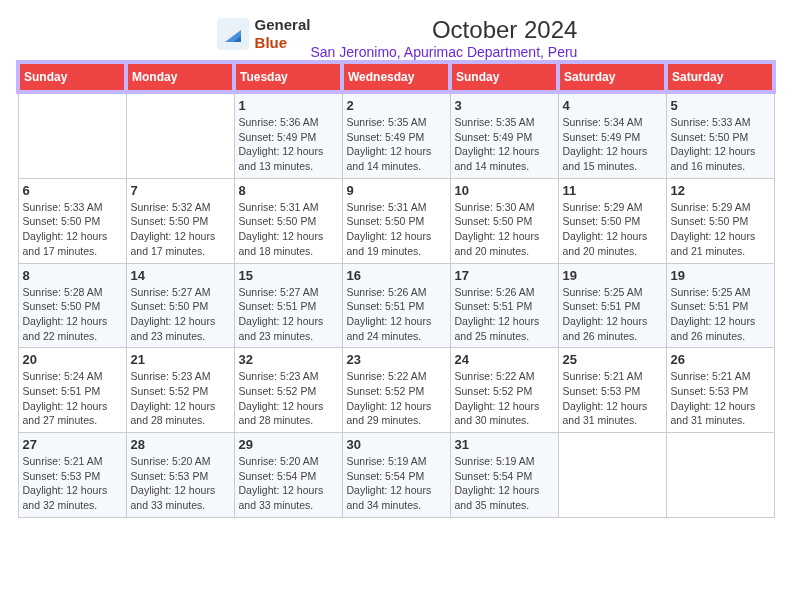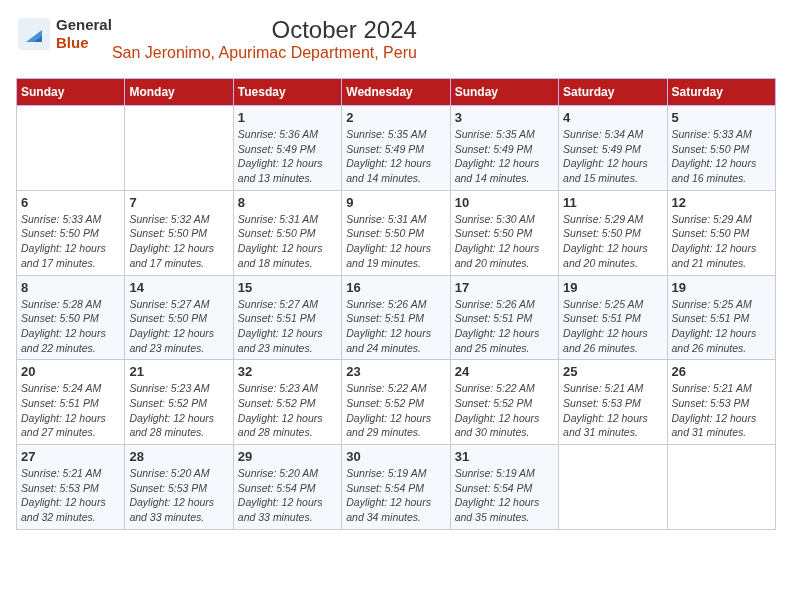--- a/index.html
+++ b/index.html
@@ -6,52 +6,52 @@
     body {
       font-family: Arial, sans-serif;
       background: #fff;
       width: 792px;
       min-height: 612px;
       padding: 16px;
     }
     .header-area {
       display: flex;
       align-items: flex-start;
-      justify-content: flex-start;
-      margin-bottom: 16px;
+      justify-content: center;
+      margin-bottom: 0;
     }
     .logo {
       display: flex;
       align-items: center;
       gap: 4px;
     }
     .title-area {
       text-align: right;
     }
     .month-title {
       font-size: 24px;
       font-weight: normal;
       color: #333;
     }
     .subtitle {
-      font-size: 16px;
-      color: #c2410c;
+      font-size: 14px;
+      color: #6d28d9;
     }
     table {
       width: 100%;
       border-collapse: collapse;
       font-size: 11px;
     }
     thead th {
-      background-color: #b91c1c;
+      background-color: #ef4444;
       color: #fff;
       padding: 6px 4px;
       text-align: left;
       font-size: 12px;
-      border: 1px solid #c4b5fd;
+      border: 4px solid #c4b5fd;
     }
     tbody td {
       border: 1px solid #ccc;
       padding: 4px;
       vertical-align: top;
       width: 107px;
       min-height: 70px;
       background: #fff;
     }
     tbody tr:nth-child(odd) td {
@@ -63,21 +63,20 @@
     .day-num {
       font-weight: bold;
       font-size: 13px;
       color: #333;
       margin-bottom: 2px;
     }
     .day-info {
       color: #444;
       font-size: 10.5px;
       line-height: 1.4;
-      font-style: italic;
     }
     .empty-cell {
       background: #fff !important;
     }
   </style>
 </head>
 <body>
 
 <div class="header-area">
   <div class="logo">

